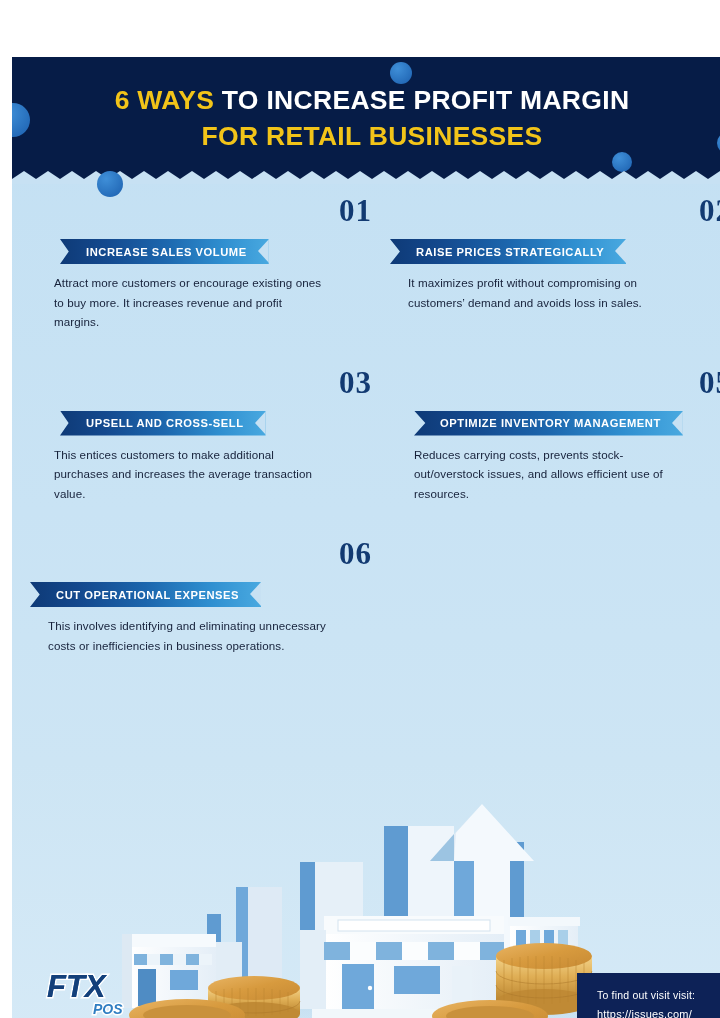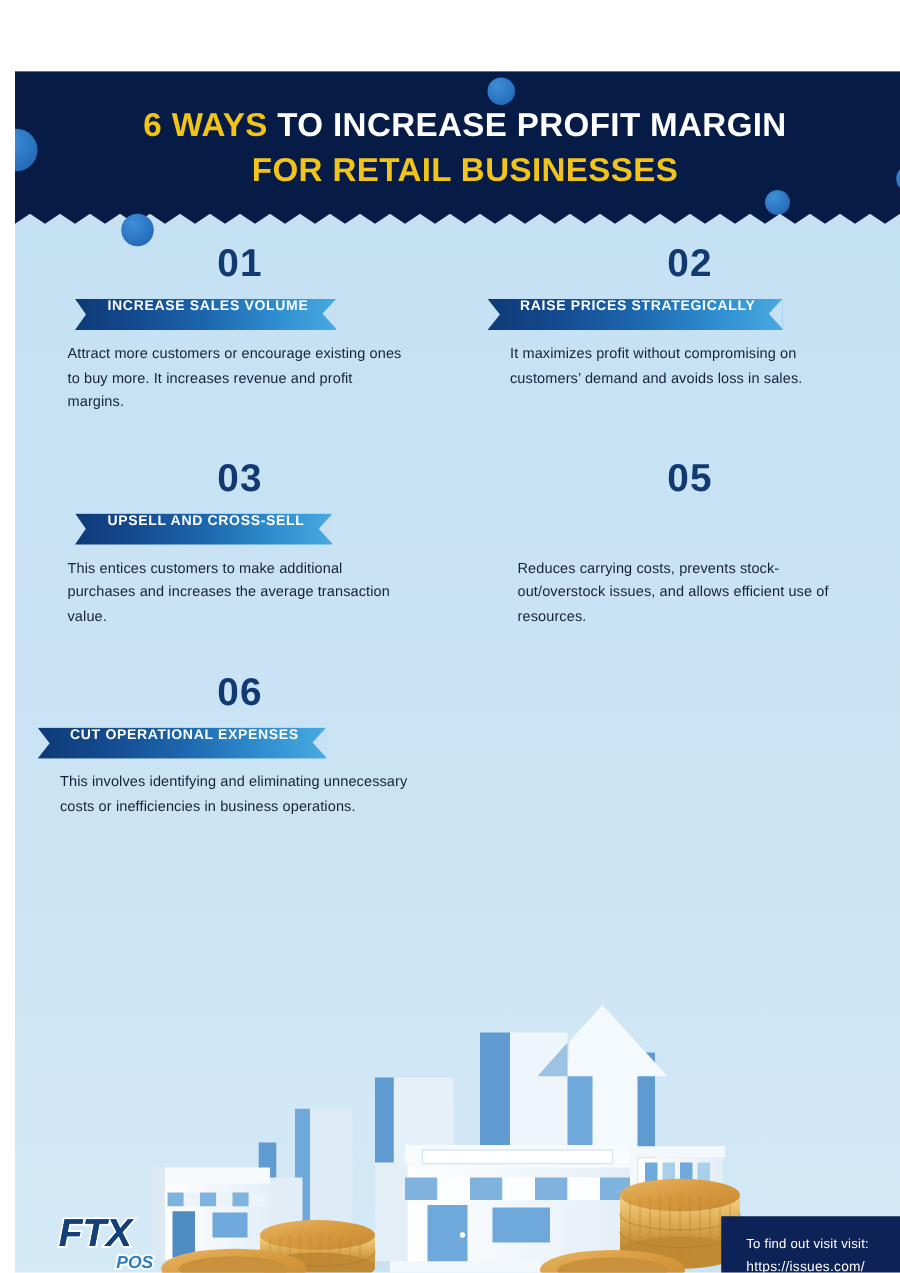--- a/index.html
+++ b/index.html
@@ -52,31 +52,31 @@
 
   
   #tips{
     position:absolute; left:0; top:127px; width:720px;
     display:grid; grid-template-columns:1fr 1fr;
     row-gap:24px;
   }
   .tip{ position:relative; padding-top:10px; }
 
   .tip-num{
-    text-align:center; font-size:31px; font-weight:bold;
+    text-align:right; font-size:31px; font-weight:bold;
     color:#123a72; letter-spacing:1px; line-height:34px;
-    font-family:Liberation Sans, sans-serif;
+    font-family:Liberation Serif, serif;
   }
 
   
   .ribbon-wrap{ position:relative; height:25px; margin-top:11px; }
   .ribbon{
     position:absolute; top:0; height:25px;
     background:linear-gradient(90deg,#0e3a77 0%, #14498e 22%, #1c66ad 50%, #2f8fd0 78%, #49a9e0 100%);
-    display:flex; justify-content:center;
+    display:flex; align-items:center; justify-content:center;
     clip-path:polygon(0 0, 100% 0, 100% 100%, 0 100%, 4.2% 50%);
   }
   .ribbon.left  { left:48px;  right:auto; }
   .ribbon-label{
     color:#ffffff; font-weight:bold; font-size:11.2px;
     letter-spacing:0.55px; white-space:nowrap;
     padding:0 22px 0 26px;
   }
   
   .ribbon .notch{
@@ -178,20 +178,21 @@
         </div>
       </div>
       <div class="tip-body">This entices customers to make additional purchases and increases the average transaction value.</div>
     </div>
 
 
     <div class="tip t5">
       <div class="tip-num">05</div>
       <div class="ribbon-wrap">
         <div class="ribbon" style="left:42px;">
+          <span class="ribbon-label">OPTIMIZE INVENTORY MANAGEMENT</span>
           <span class="notch"></span>
         </div>
       </div>
       <div class="tip-body">Reduces carrying costs, prevents stock-out/overstock issues, and allows efficient use of resources.</div>
     </div>
 
     <div class="tip t6">
       <div class="tip-num">06</div>
       <div class="ribbon-wrap">
         <div class="ribbon" style="left:18px;">

